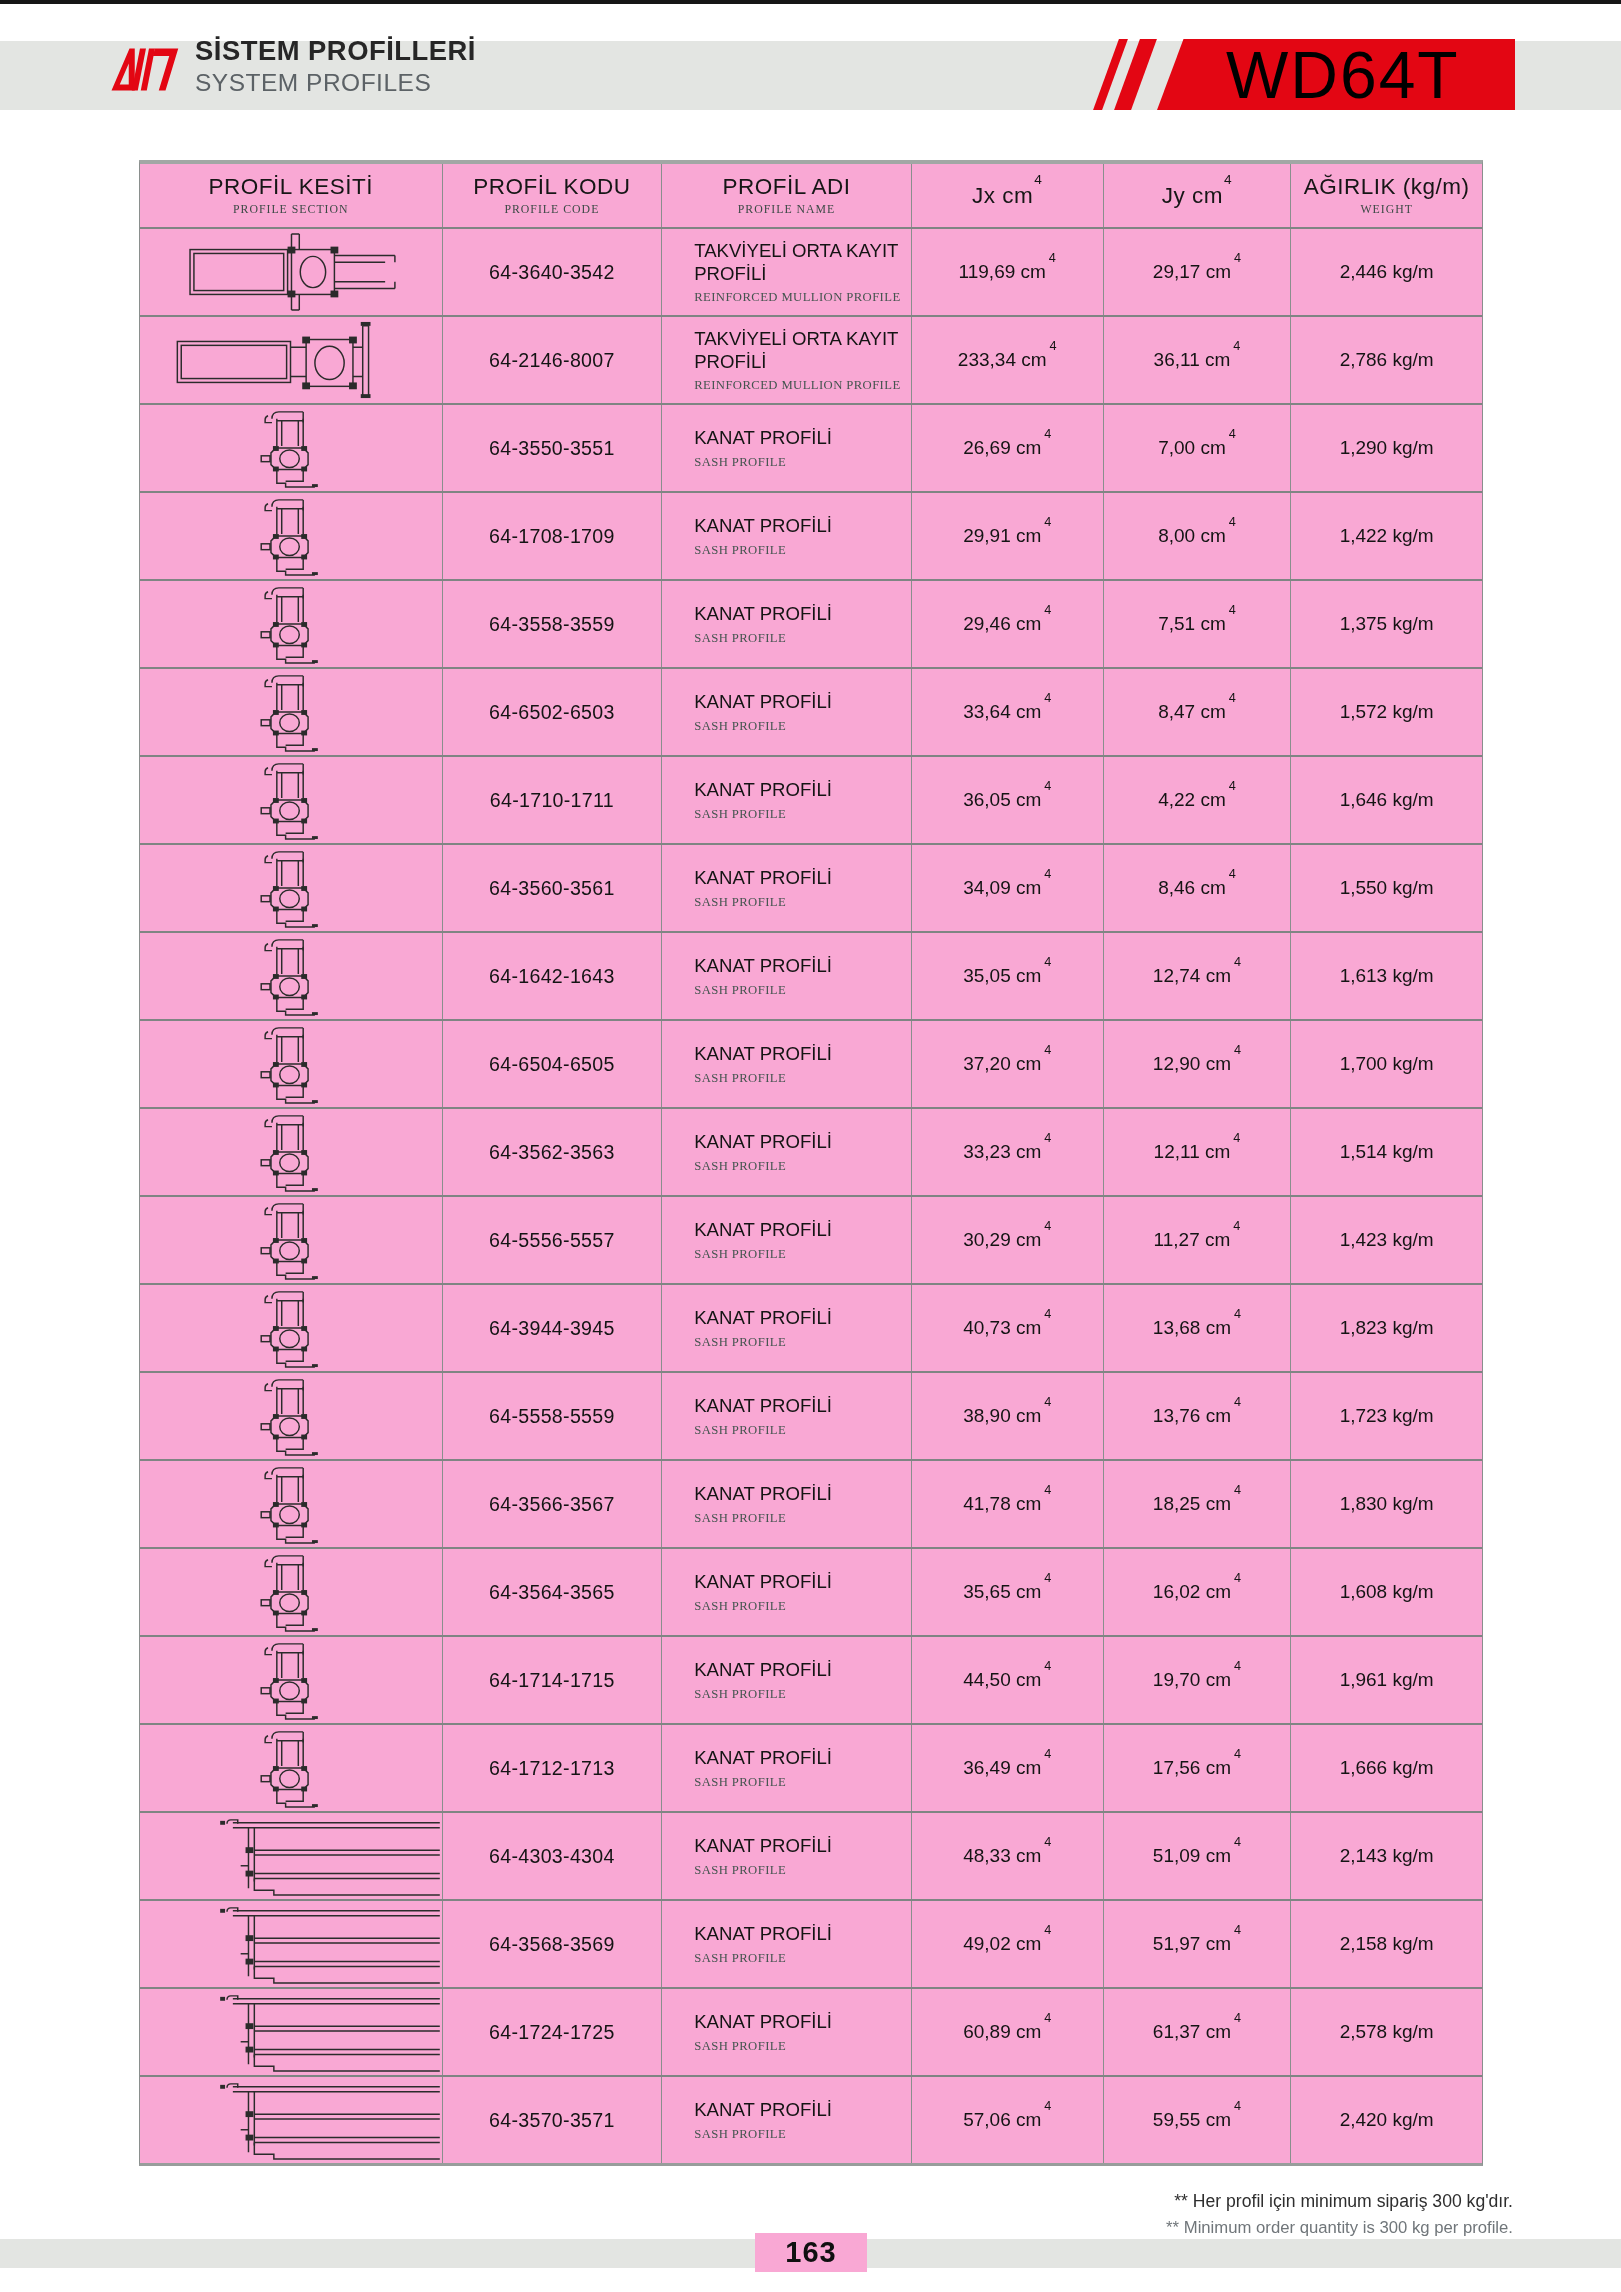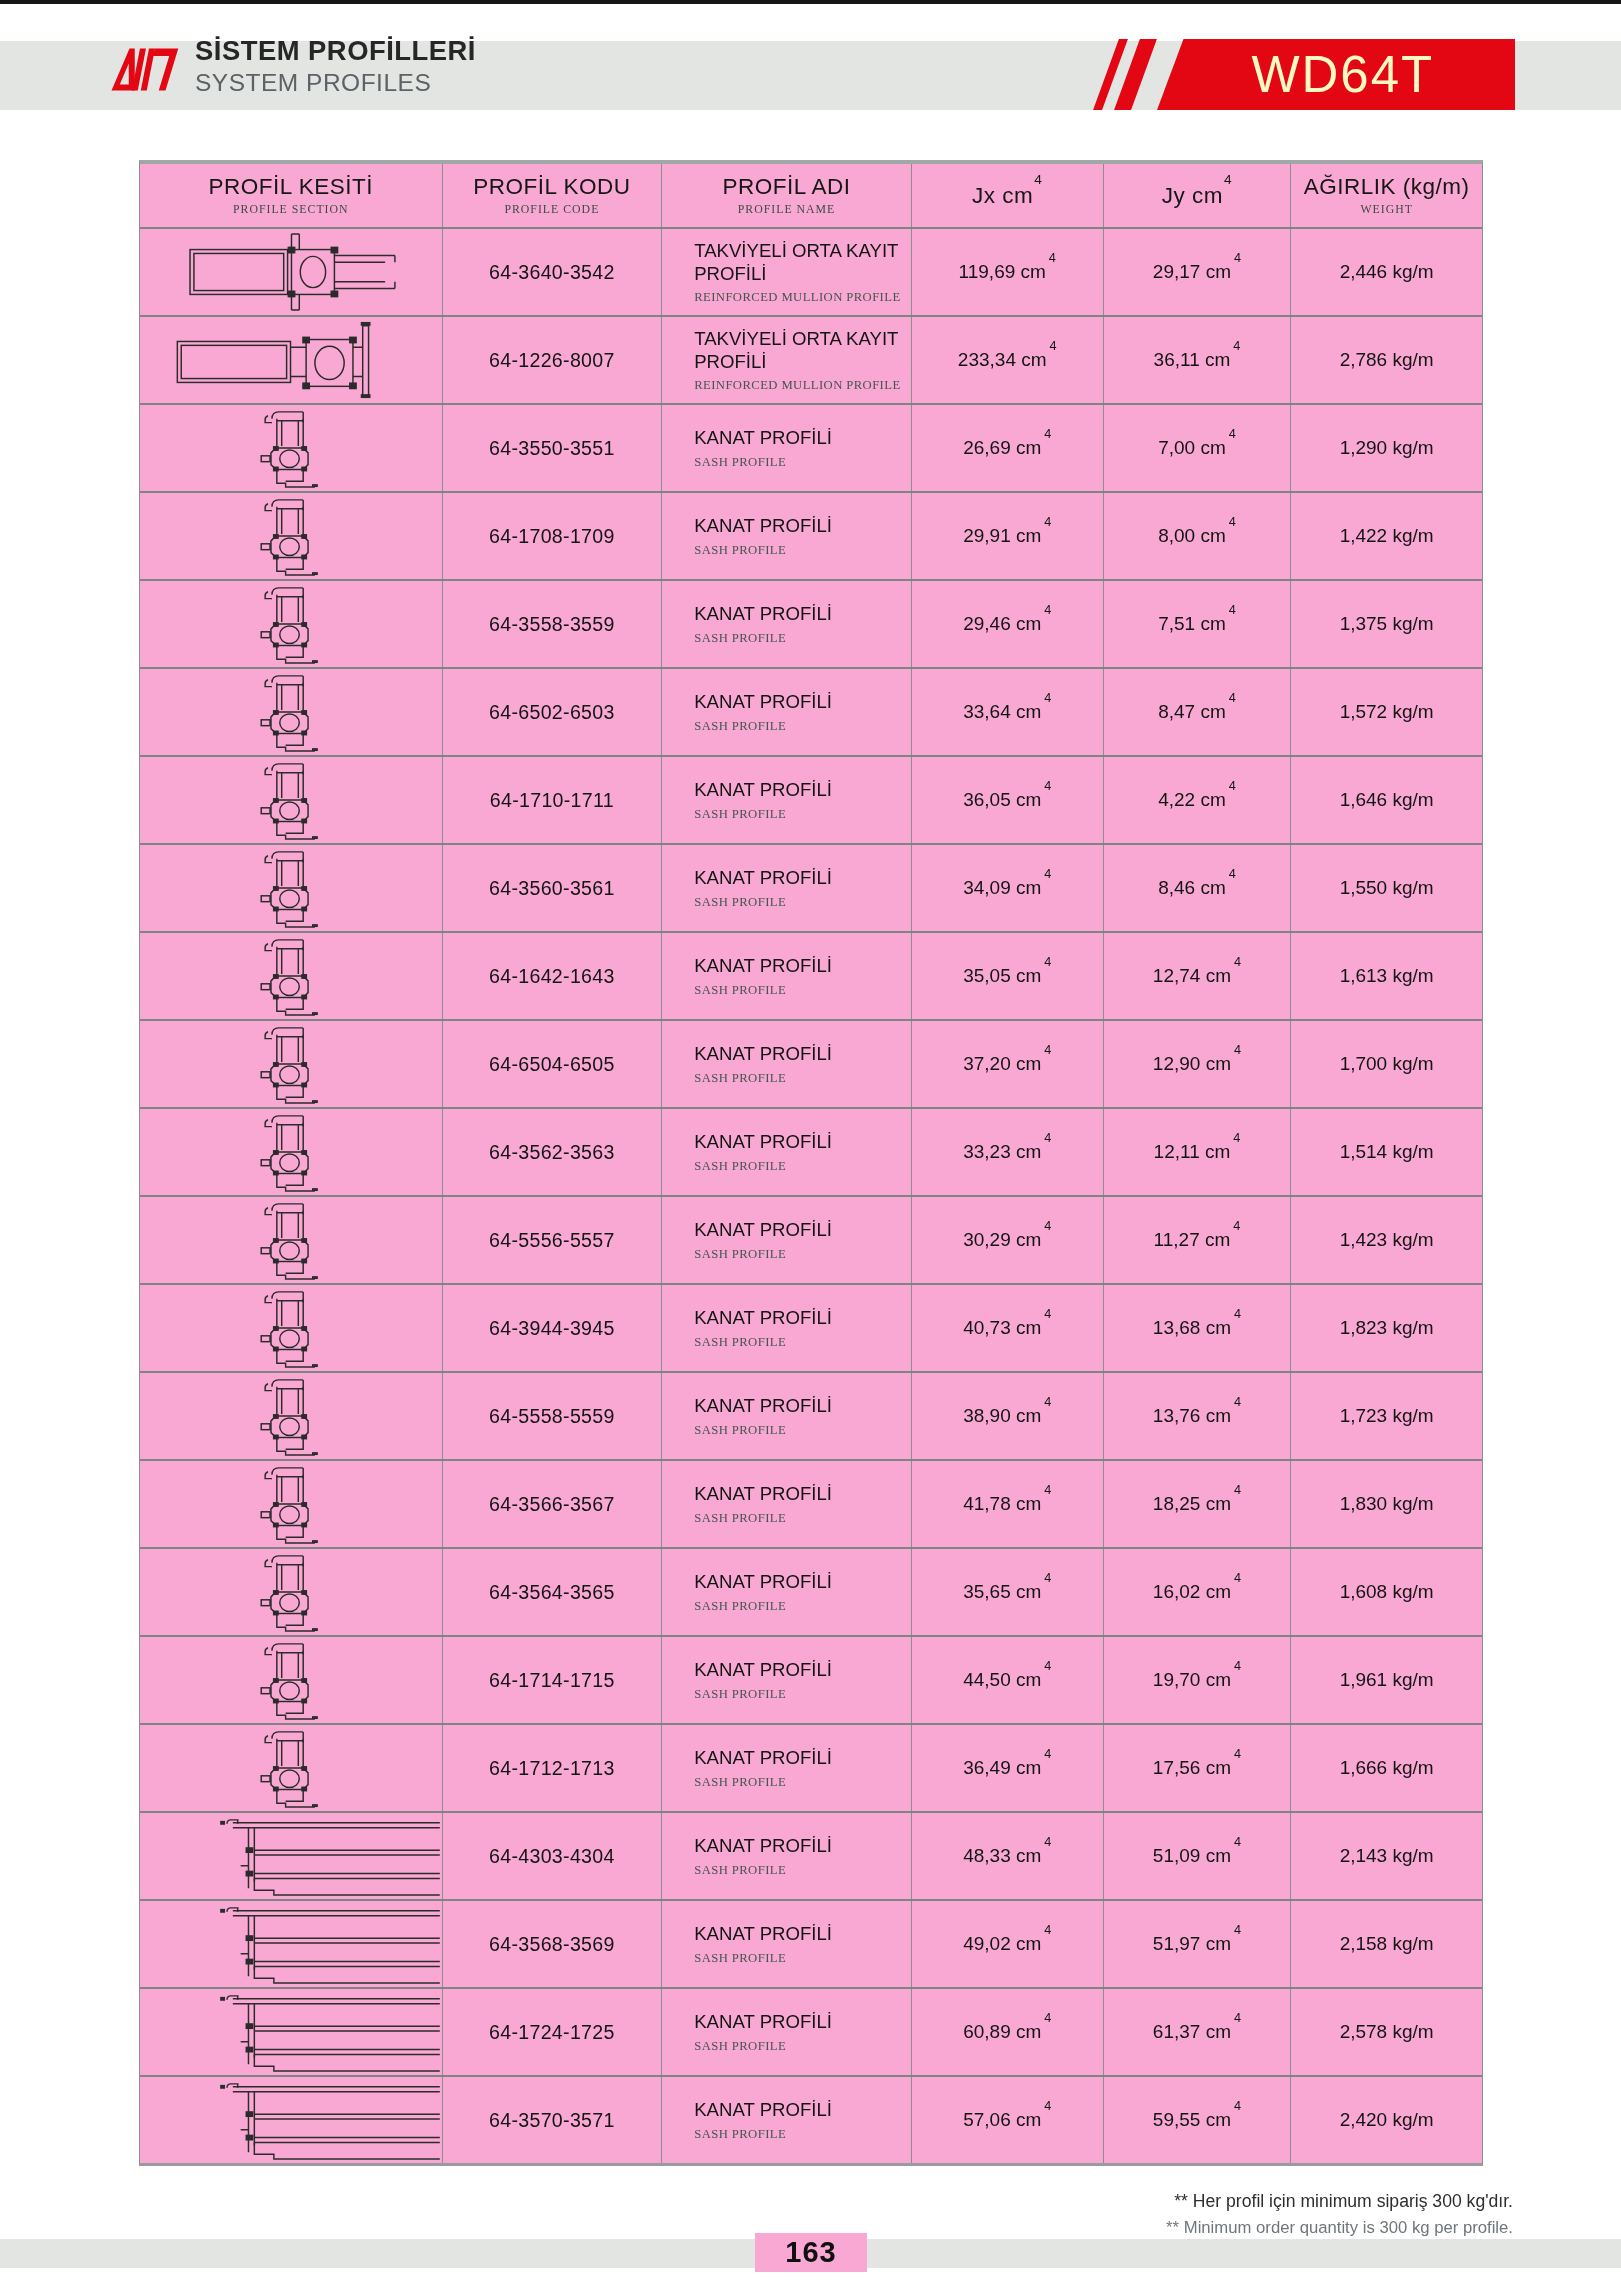--- a/index.html
+++ b/index.html
@@ -20,21 +20,21 @@
   .brand-sub   { font-size:24.5px; font-weight:400; color:#5c6266; letter-spacing:0.5px; line-height:29px; margin-top:2px; }
 
   
   .banner { position:absolute; top:39px; left:1084px; width:431px; height:71px; }
   .stripe { position:absolute; top:0; bottom:0; background:#e30613; transform:skewX(-20deg); }
   .stripe.s1 { left:21.6px; width:8.8px; }
   .stripe.s2 { left:43px; width:16.7px; }
   .banner-block { position:absolute; left:73px; right:0; top:0; bottom:0; background:#e30613;
                   clip-path:polygon(26.5px 0, 100% 0, 100% 100%, 0 100%);
                   display:flex; align-items:center; justify-content:center; }
-  .banner-text { color:#fef9c3; font-size:51px; letter-spacing:2px; font-weight:400; padding-left:13.7px; }
+  .banner-text { color:#000000; font-size:66px; letter-spacing:2px; font-weight:400; padding-left:13.7px; }
 
   
   .tbl { position:absolute; left:139px; top:160px; width:1344px; box-sizing:border-box;
          border-left:1px solid #8a8f8d; border-right:1px solid #8a8f8d;
          border-top:4.9px solid #a2a7a5; border-bottom:3.9px solid #989d9b; background:#f9a8d4; }
   .hrow { display:flex; height:63px; box-sizing:border-box; }
   .row  { display:flex; height:88px; box-sizing:border-box; border-top:2px solid #7f8583; }
   .cell { box-sizing:border-box; border-left:1px solid #8a8f8d; display:flex;
           align-items:center; justify-content:center; overflow:hidden; }
   .cell:first-child { border-left:none; }
@@ -185,21 +185,21 @@
       <rect x="134" y="17" width="8" height="7"></rect>
                 <rect x="182" y="17" width="8" height="7"></rect>
       <rect x="134" y="64" width="8" height="7"></rect>
                 <rect x="182" y="64" width="8" height="7"></rect>
       <rect x="194" y="2" width="10" height="4"></rect>
                 <rect x="194" y="76" width="10" height="4"></rect>
     </g>
   </svg>
           </div>
     <div class="cell c1">
-      <span class="code">64-1226-8007</span>
+      <span class="code">64-2146-8007</span>
     </div>
     <div class="cell c2 namecell">
       <div class="name-tr">TAKVİYELİ ORTA KAYIT PROFİLİ</div>
       <div class="name-en">REINFORCED MULLION PROFILE</div>
     </div>
     <div class="cell c3 val">
       <span>233,34 cm</span>
             <sup class="s4">4</sup>
     </div>
     <div class="cell c4 val">

